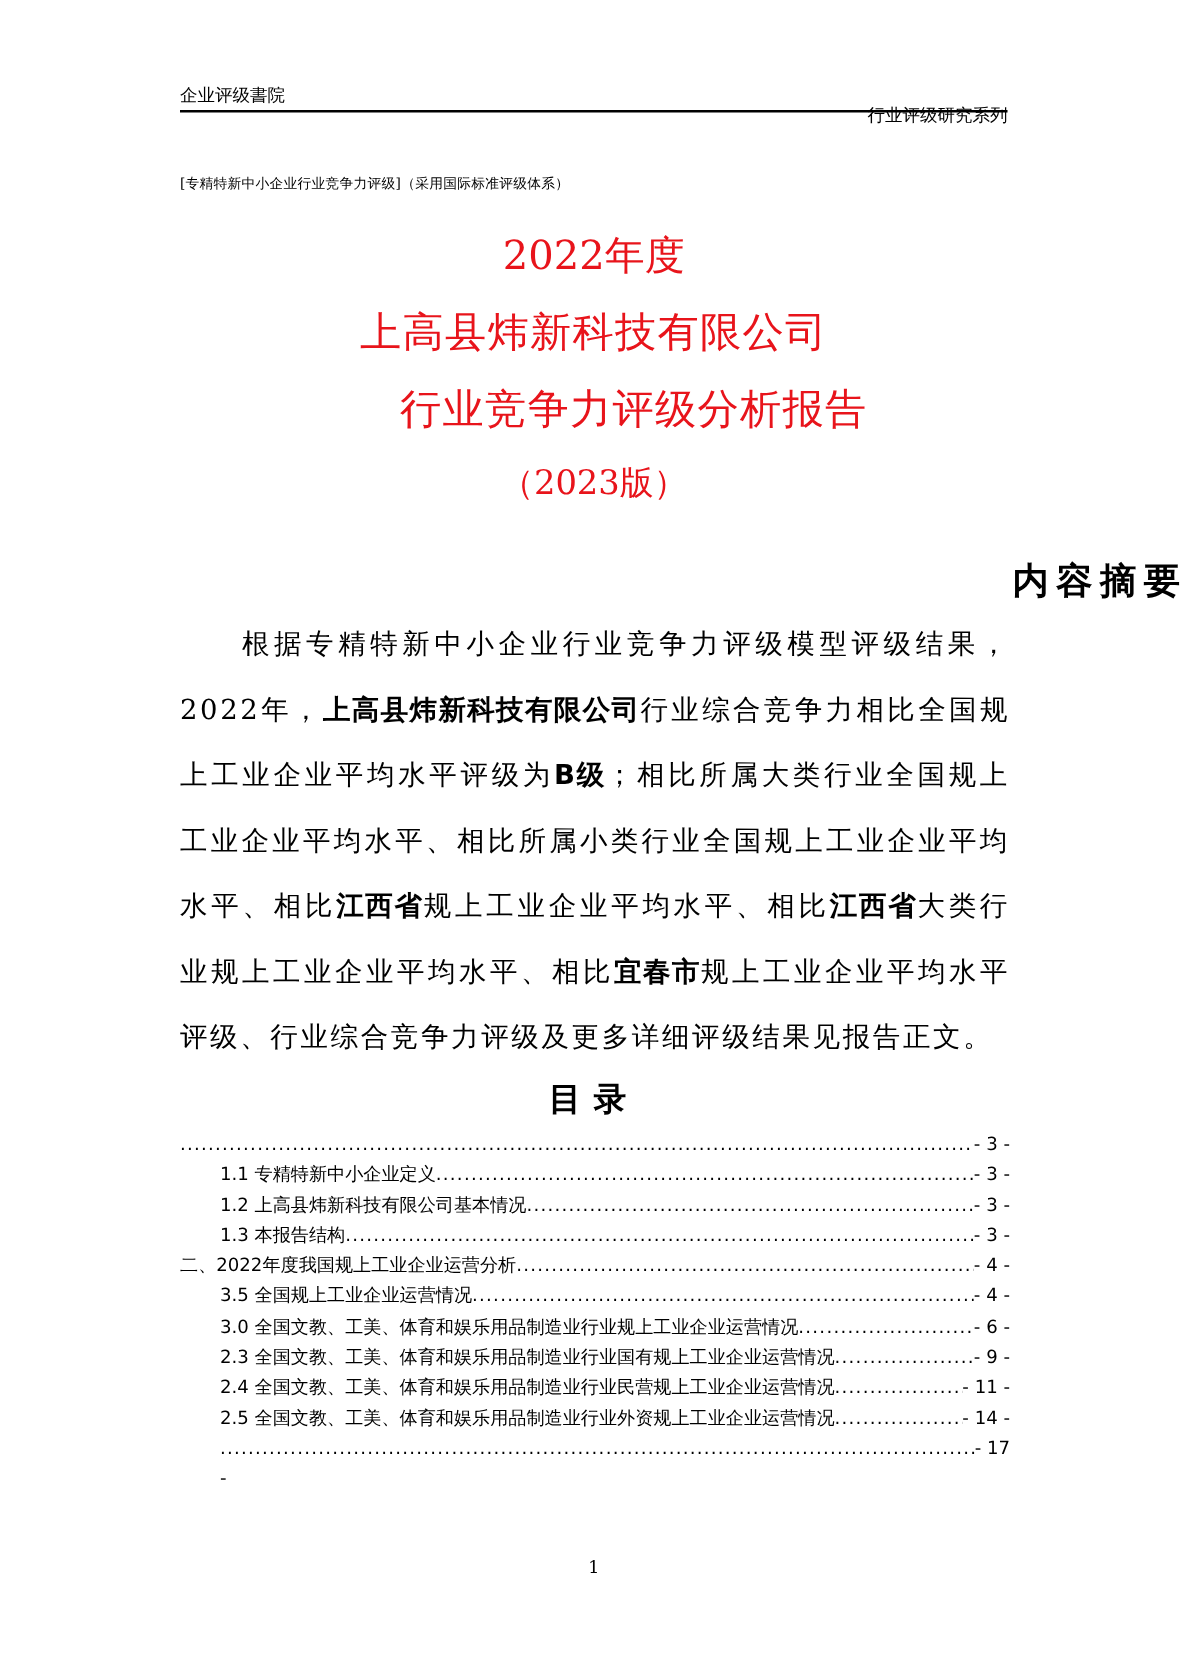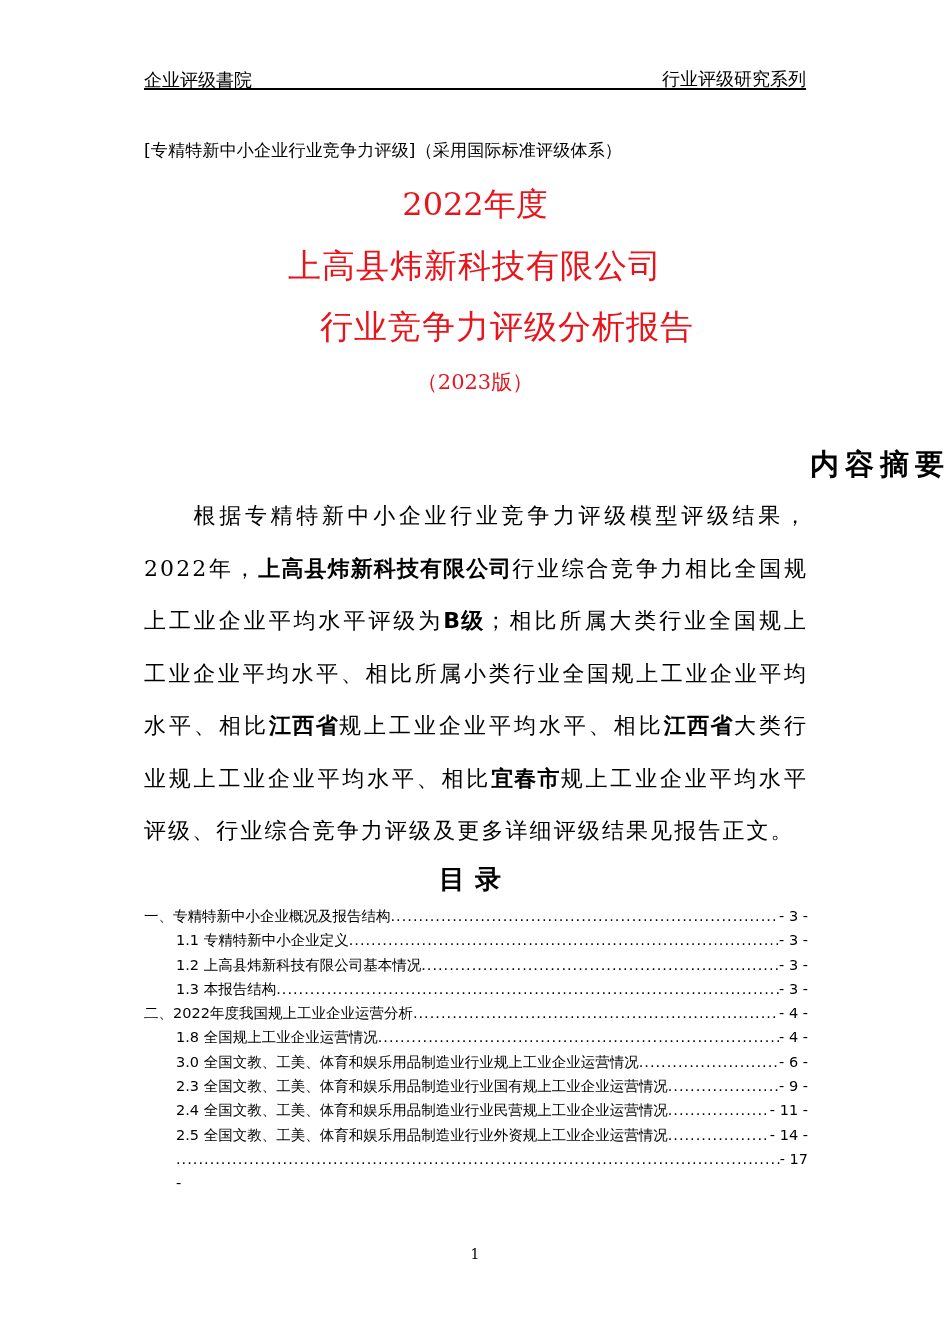--- a/index.html
+++ b/index.html
@@ -1,32 +1,32 @@
 <!DOCTYPE html>
 <html><head>
   <meta charset="utf-8">
   <style>
     html, body { margin: 0; padding: 0; background: #ffffff; }
     body { width: 950px; height: 1344px; position: relative; overflow: hidden;
            font-family: "DejaVu Serif", "Liberation Serif", serif; color: #000; }
     .page { position: absolute; left: 0; top: 0; width: 950px; height: 1344px; }
 
     .hdr { position: absolute; left: 144px; top: 66px; width: 662px; height: 22px;
-           border-bottom: 2.5px solid #000; font-family: "DejaVu Sans", sans-serif; font-size: 18px; }
+           border-bottom: 2.5px solid #000; font-family: "DejaVu Sans", sans-serif; font-size: 14px; }
     .hdr-left { position: absolute; left: 0; top: 2px; }
-    .hdr-right { position: absolute; right: 0; top: 1px; font-family: Liberation Mono, monospace; }
+    .hdr-right { position: absolute; right: 0; top: 18px; font-family: Liberation Mono, monospace; }
 
-    .series { position: absolute; left: 144px; top: 139px; font-size: 17px; letter-spacing: 0.2px; }
+    .series { position: absolute; left: 144px; top: 139px; font-size: 11px; letter-spacing: 0.2px; }
 
     .title { position: absolute; left: 0; width: 950px; text-align: center; color: #e8141b;
              font-family: "DejaVu Serif", serif; }
     .t1 { top: 183px; font-size: 32px; }
     .t2 { top: 244px; font-size: 33px; letter-spacing: 1px; }
     .t3 { top: 305px; font-size: 33px; letter-spacing: 1px; margin-left: 32px; }
-    .t4 { top: 368px; font-size: 21px; }
+    .t4 { top: 368px; font-size: 27px; }
 
     .abs-h { position: absolute; left: 0; width: 950px; text-align: right; top: 445px;
              font-family: "DejaVu Sans", sans-serif; font-weight: bold; font-size: 29px; letter-spacing: 6px; }
 
     .abstract { position: absolute; left: 144px; top: 490px; width: 664px; font-size: 22px;
                 line-height: 52.5px; text-align: justify; letter-spacing: 2.1px; }
     .abstract .ind { display: inline-block; width: 48px; }
     .abstract b { font-family: "DejaVu Sans", sans-serif; font-weight: bold; letter-spacing: 0.5px; }
 
     .toc-h { position: absolute; left: 0; width: 950px; text-align: center; top: 862px;
@@ -62,21 +62,20 @@
   <div class="title t4">（2023版）</div>
 
   <div class="abs-h">内容摘要</div>
 
   <div class="abstract"><span class="ind"></span><span>根据专精特新中小企业行业竞争力评级模型评级结果，2022年，</span><b>上高县炜新科技有限公司</b><span>行业综合竞争力相比全国规上工业企业平均水平评级为</span><b>B级</b><span>；相比所属大类行业全国规上工业企业平均水平、相比所属小类行业全国规上工业企业平均水平、相比</span><b>江西省</b><span>规上工业企业平均水平、相比</span><b>江西省</b><span>大类行业规上工业企业平均水平、相比</span><b>宜春市</b><span>规上工业企业平均水平评级、行业综合竞争力评级及更多详细评级结果见报告正文。</span></div>
 
   <div class="toc-h">目录</div>
 
   <div class="toc">
     <div class="toc-row l1">
-      <span class="toc-label">一、专精特新中小企业概况及报告结构</span>
         <span class="toc-dots"></span>
         <span class="toc-page">- 3 -</span>
     </div>
     <div class="toc-row l2">
       <span class="toc-label">1.1 专精特新中小企业定义</span>
         <span class="toc-dots"></span>
         <span class="toc-page">- 3 -</span>
     </div>
     <div class="toc-row l2">
       <span class="toc-label">1.2 上高县炜新科技有限公司基本情况</span>
@@ -87,21 +86,21 @@
       <span class="toc-label">1.3 本报告结构</span>
         <span class="toc-dots"></span>
         <span class="toc-page">- 3 -</span>
     </div>
     <div class="toc-row l1">
       <span class="toc-label">二、2022年度我国规上工业企业运营分析</span>
         <span class="toc-dots"></span>
         <span class="toc-page">- 4 -</span>
     </div>
     <div class="toc-row l2">
-      <span class="toc-label">1.8 全国规上工业企业运营情况</span>
+      <span class="toc-label">3.5 全国规上工业企业运营情况</span>
         <span class="toc-dots"></span>
         <span class="toc-page">- 4 -</span>
     </div>
     <div class="toc-row l2">
       <span class="toc-label">3.0 全国文教、工美、体育和娱乐用品制造业行业规上工业企业运营情况</span>
         <span class="toc-dots"></span>
         <span class="toc-page">- 6 -</span>
     </div>
     <div class="toc-row l2">
       <span class="toc-label">2.3 全国文教、工美、体育和娱乐用品制造业行业国有规上工业企业运营情况</span>

